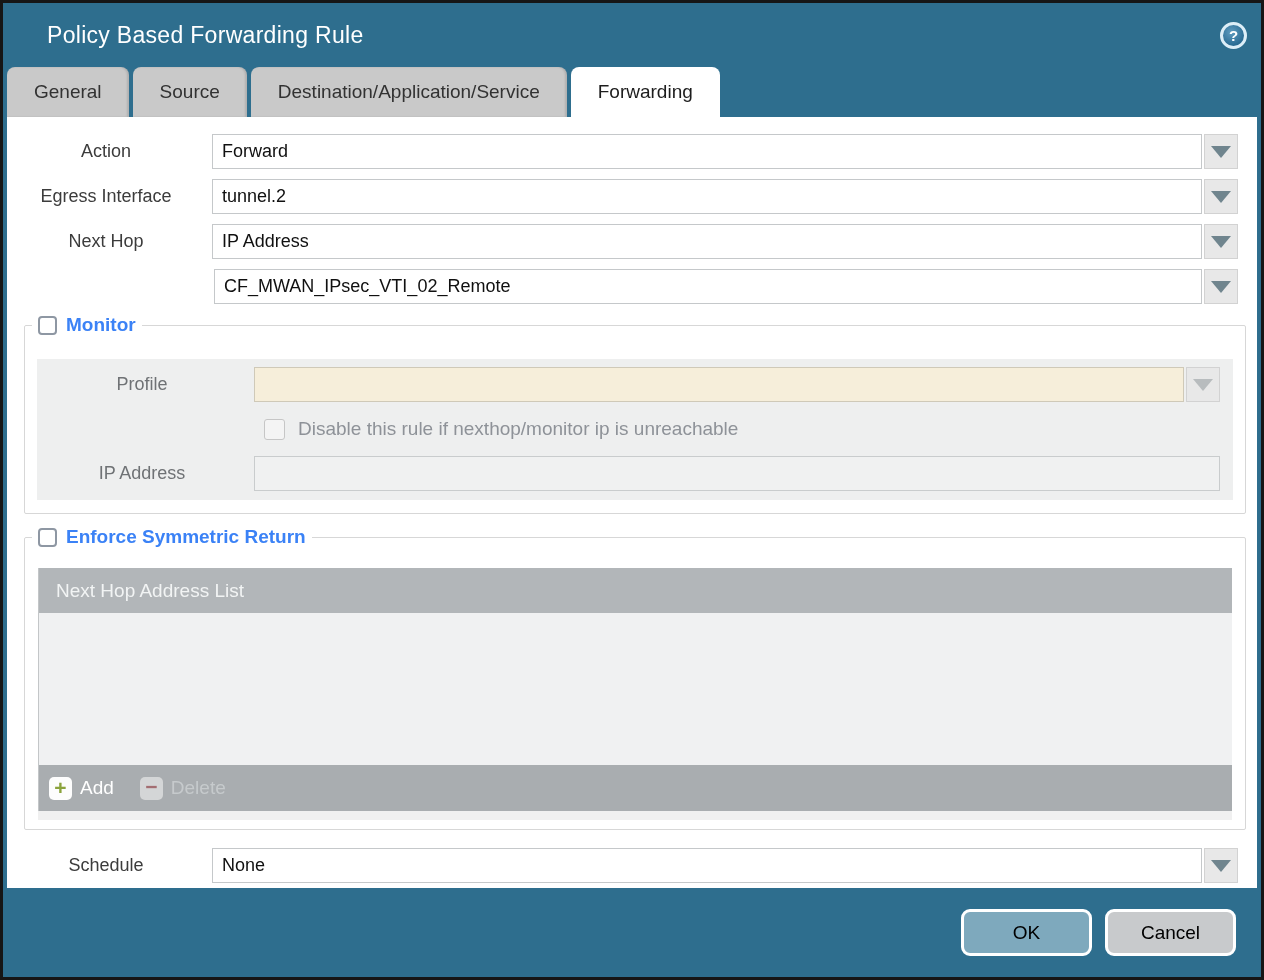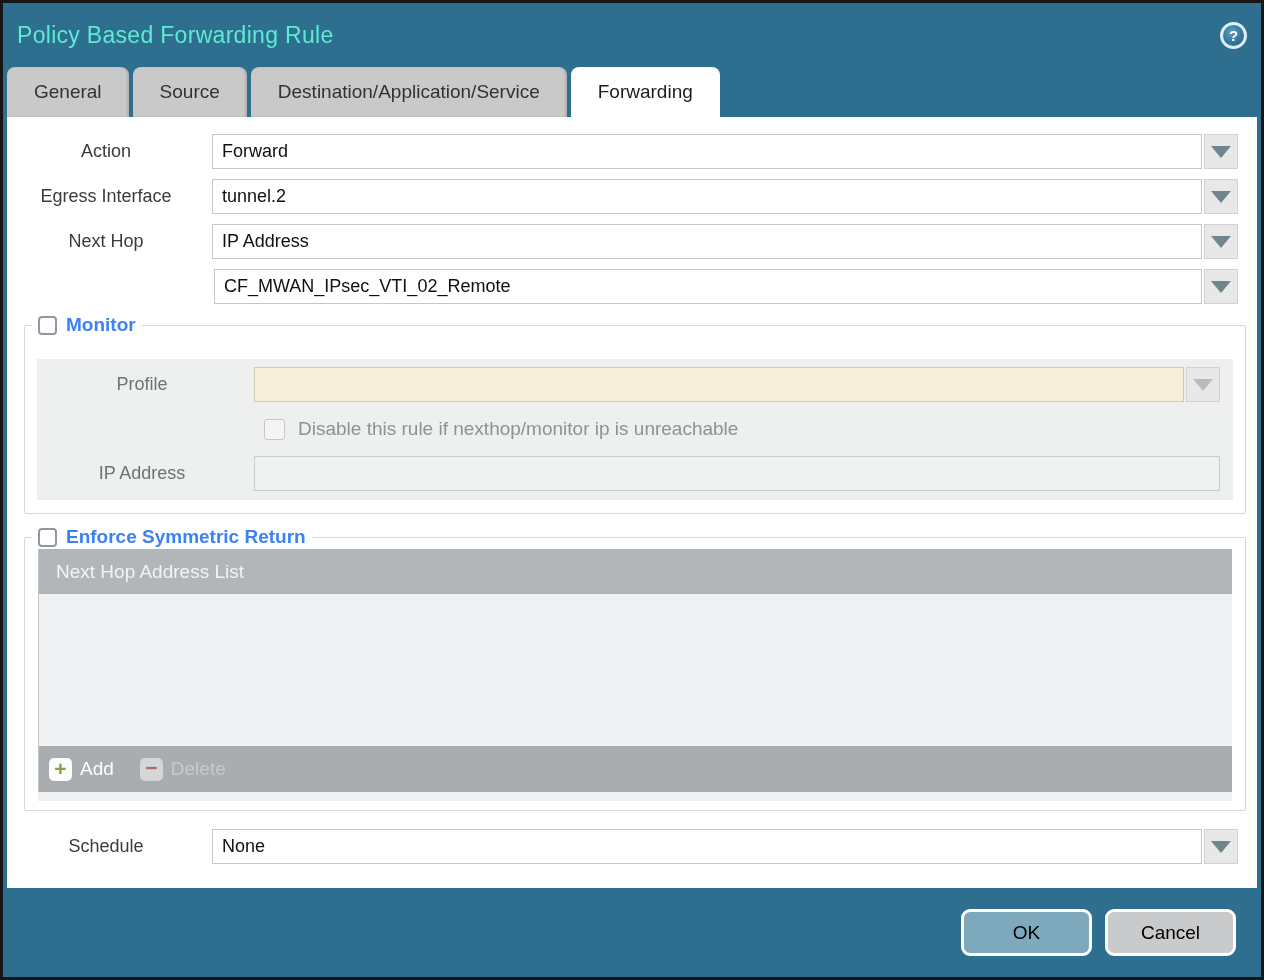--- a/index.html
+++ b/index.html
@@ -14,21 +14,21 @@
     position: relative;
   }
 
   
   .titlebar {
     height: 64px; flex: 0 0 auto;
     display: flex; align-items: center; justify-content: space-between;
     padding: 0 14px;
   }
   .title {
-    color: #5eead4; font-size: 23px; font-weight: 400; letter-spacing: 0.3px;
+    color: #ffffff; font-size: 23px; font-weight: 400; letter-spacing: 0.3px; margin-left: 30px;
   }
   .help-icon {
     width: 27px; height: 27px; border-radius: 50%;
     background: radial-gradient(circle at 40% 35%, #5f9cc0, #2b6c93 70%);
     border: 3px solid #ddeef7;
     color: #ffffff; font-size: 15px; font-weight: 700;
     display: flex; align-items: center; justify-content: center;
     cursor: pointer;
   }
 
@@ -135,21 +135,21 @@
   .checkbox.disabled {
     border: 1px solid #c6c6c6;
     background: #f4f4f4;
     width: 21px; height: 21px;
     border-radius: 3px;
     cursor: default;
   }
   .sub-check-label { font-size: 19px; color: #8e9298; }
 
   
-  .nh-table { margin: 1px 13px 0 13px; border-left: 1px solid #c3c6c8; }
+  .nh-table { margin: 20px 13px 0 13px; border-left: 1px solid #c3c6c8; }
   .t-header {
     background: #b2b6b9; height: 45px;
     display: flex; align-items: center;
     padding: 0 17px;
     font-size: 19px; color: #f2f4f4;
   }
   .t-body { background: #f0f1f2; height: 152px; }
   .t-footer {
     background: #a9adb0; height: 46px;
     display: flex; align-items: center; gap: 26px;

